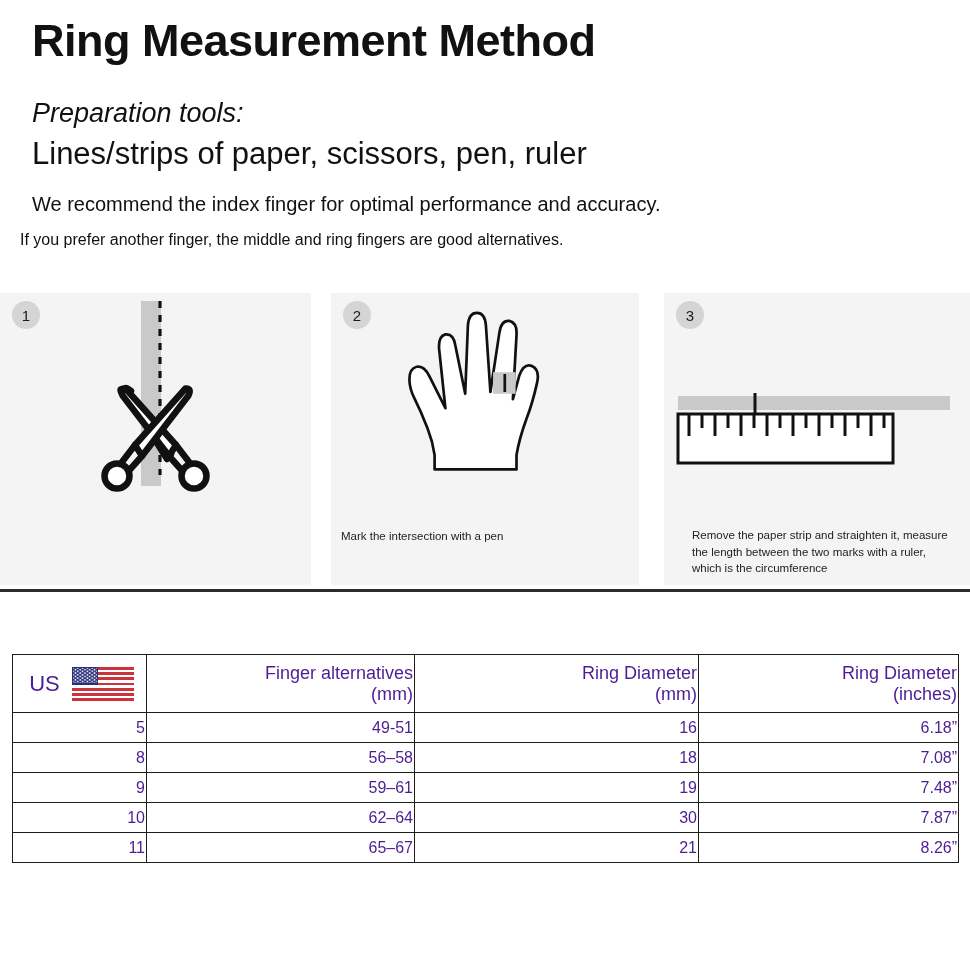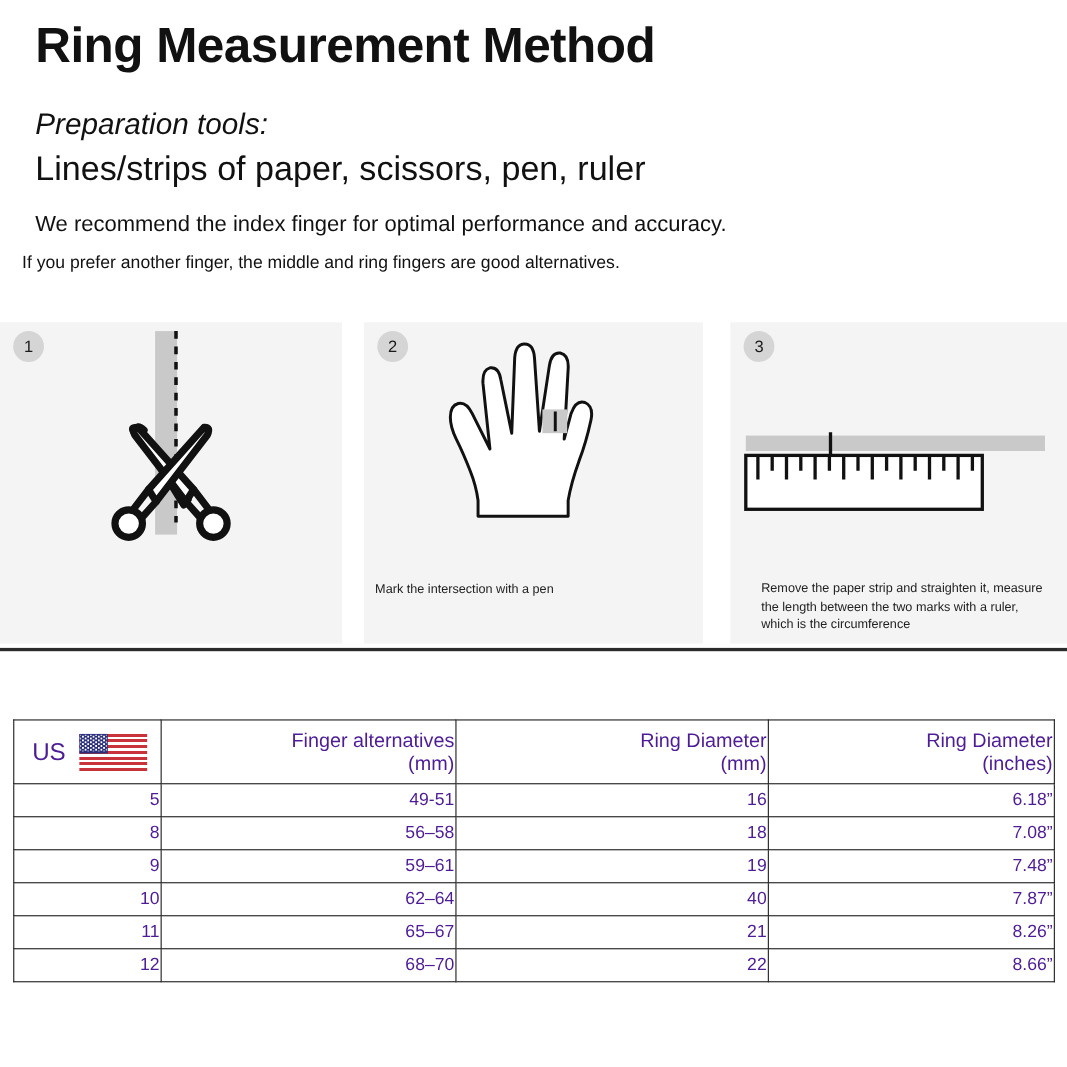--- a/index.html
+++ b/index.html
@@ -335,31 +335,25 @@
         </tr>
         <tr>
           <td>9</td>
           <td>59–61</td>
           <td>19</td>
           <td>7.48”</td>
         </tr>
         <tr>
           <td>10</td>
           <td>62–64</td>
-          <td>40</td>
+          <td>30</td>
           <td>7.87”</td>
         </tr>
         <tr>
           <td>11</td>
           <td>65–67</td>
           <td>21</td>
           <td>8.26”</td>
         </tr>
-        <tr>
-          <td>12</td>
-          <td>68–70</td>
-          <td>22</td>
-          <td>8.66”</td>
-        </tr>
       </tbody>
   </table>
 
 </div>
 
 </body></html>

